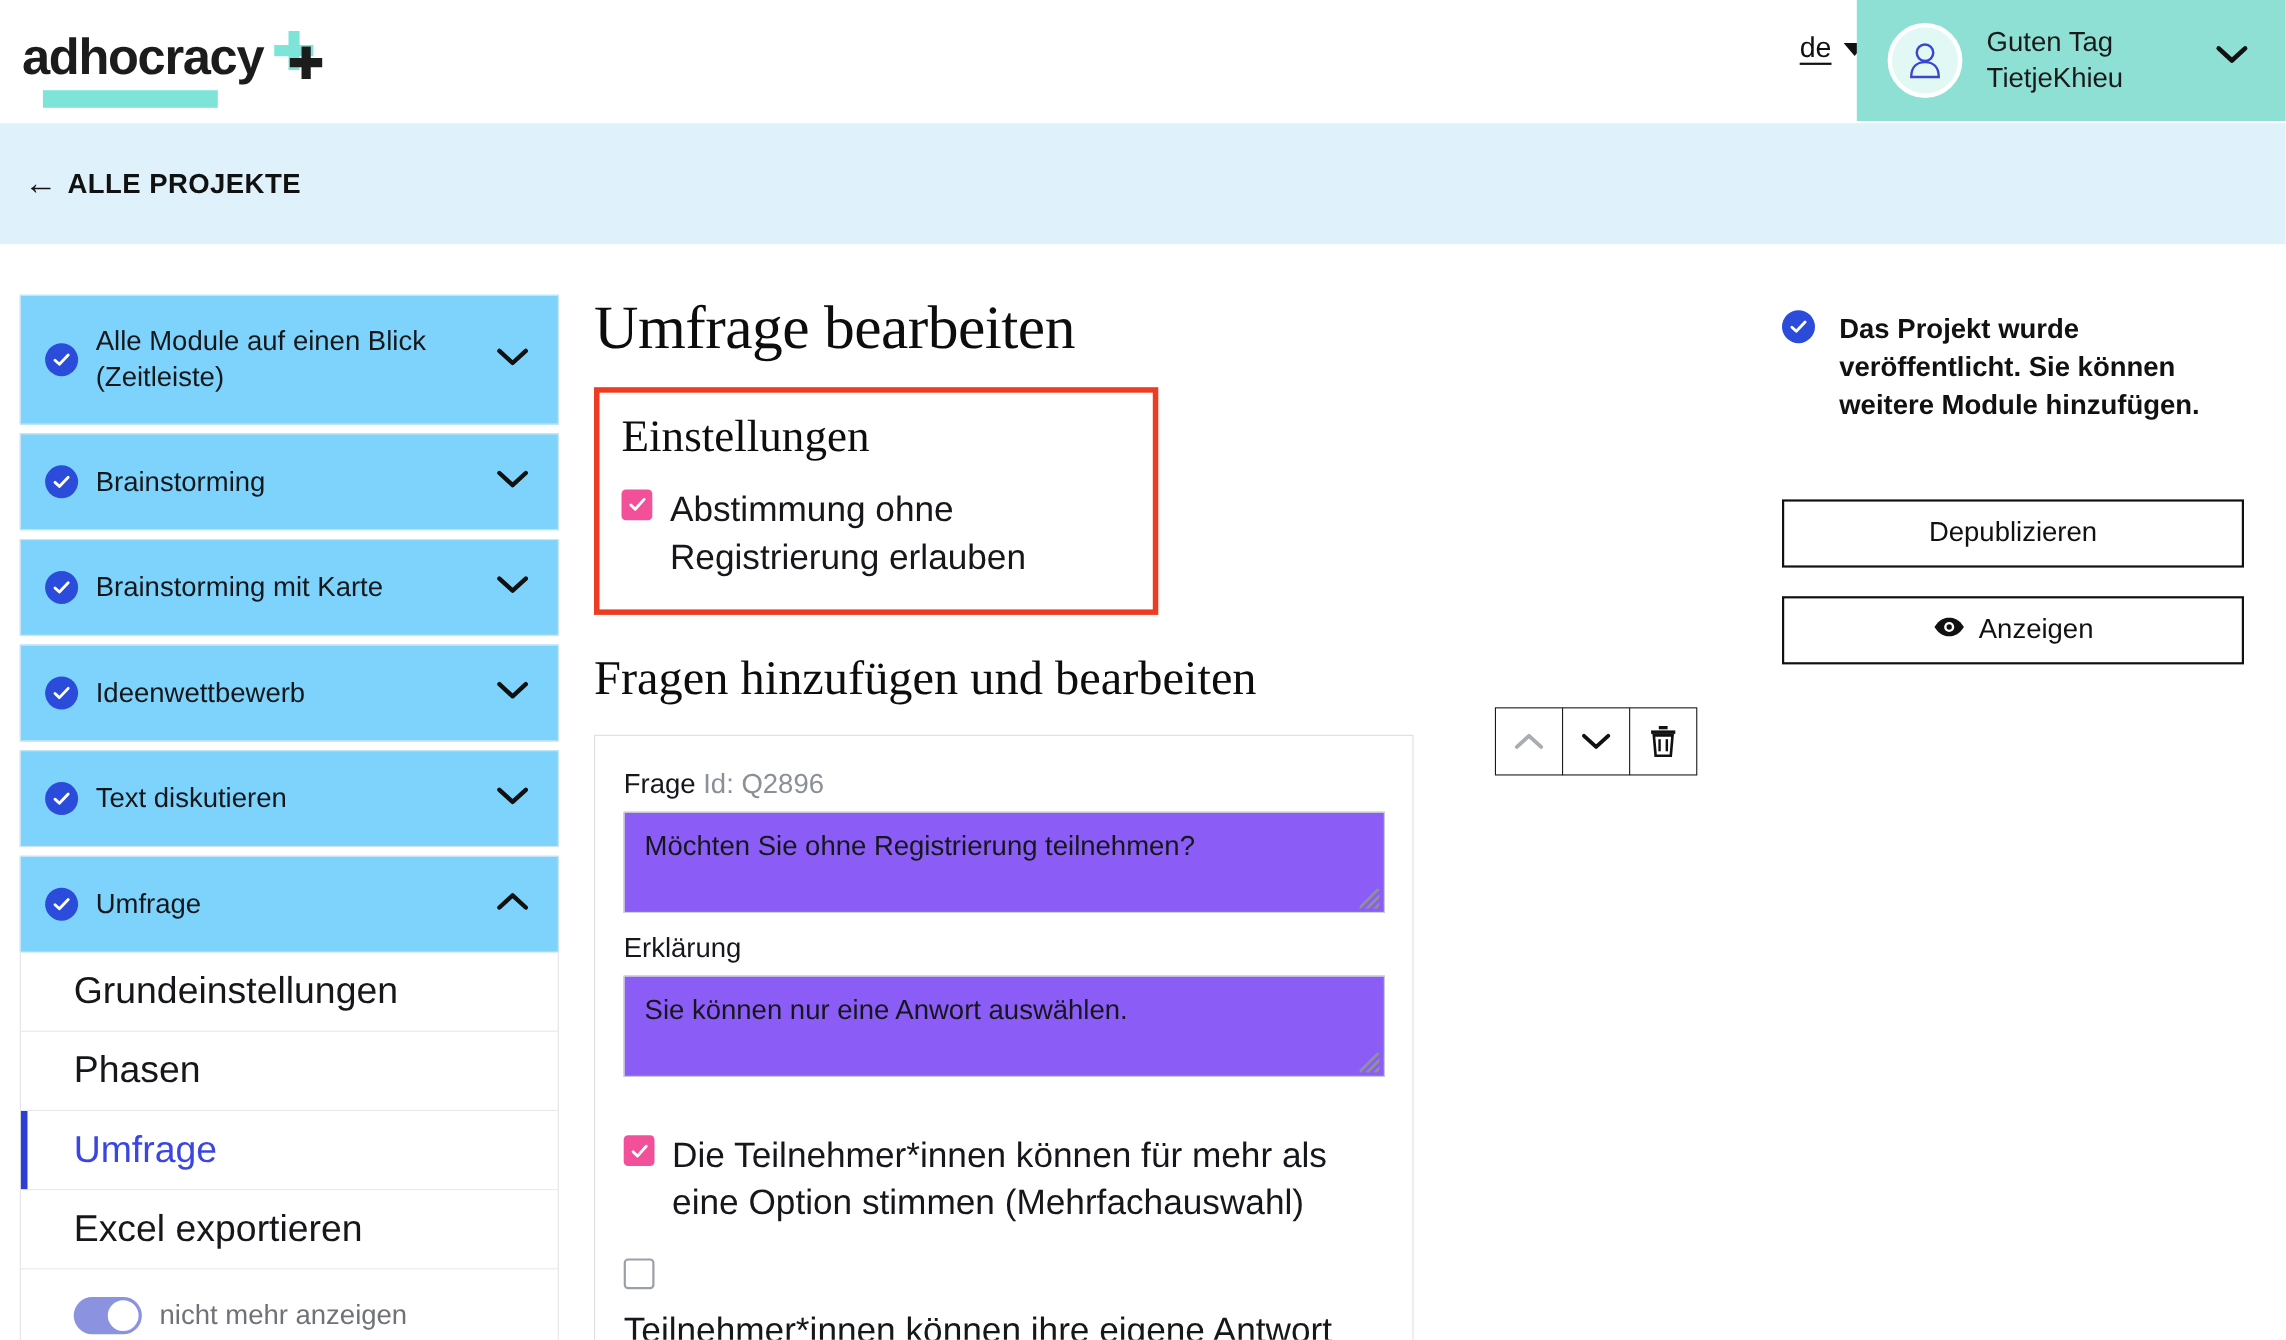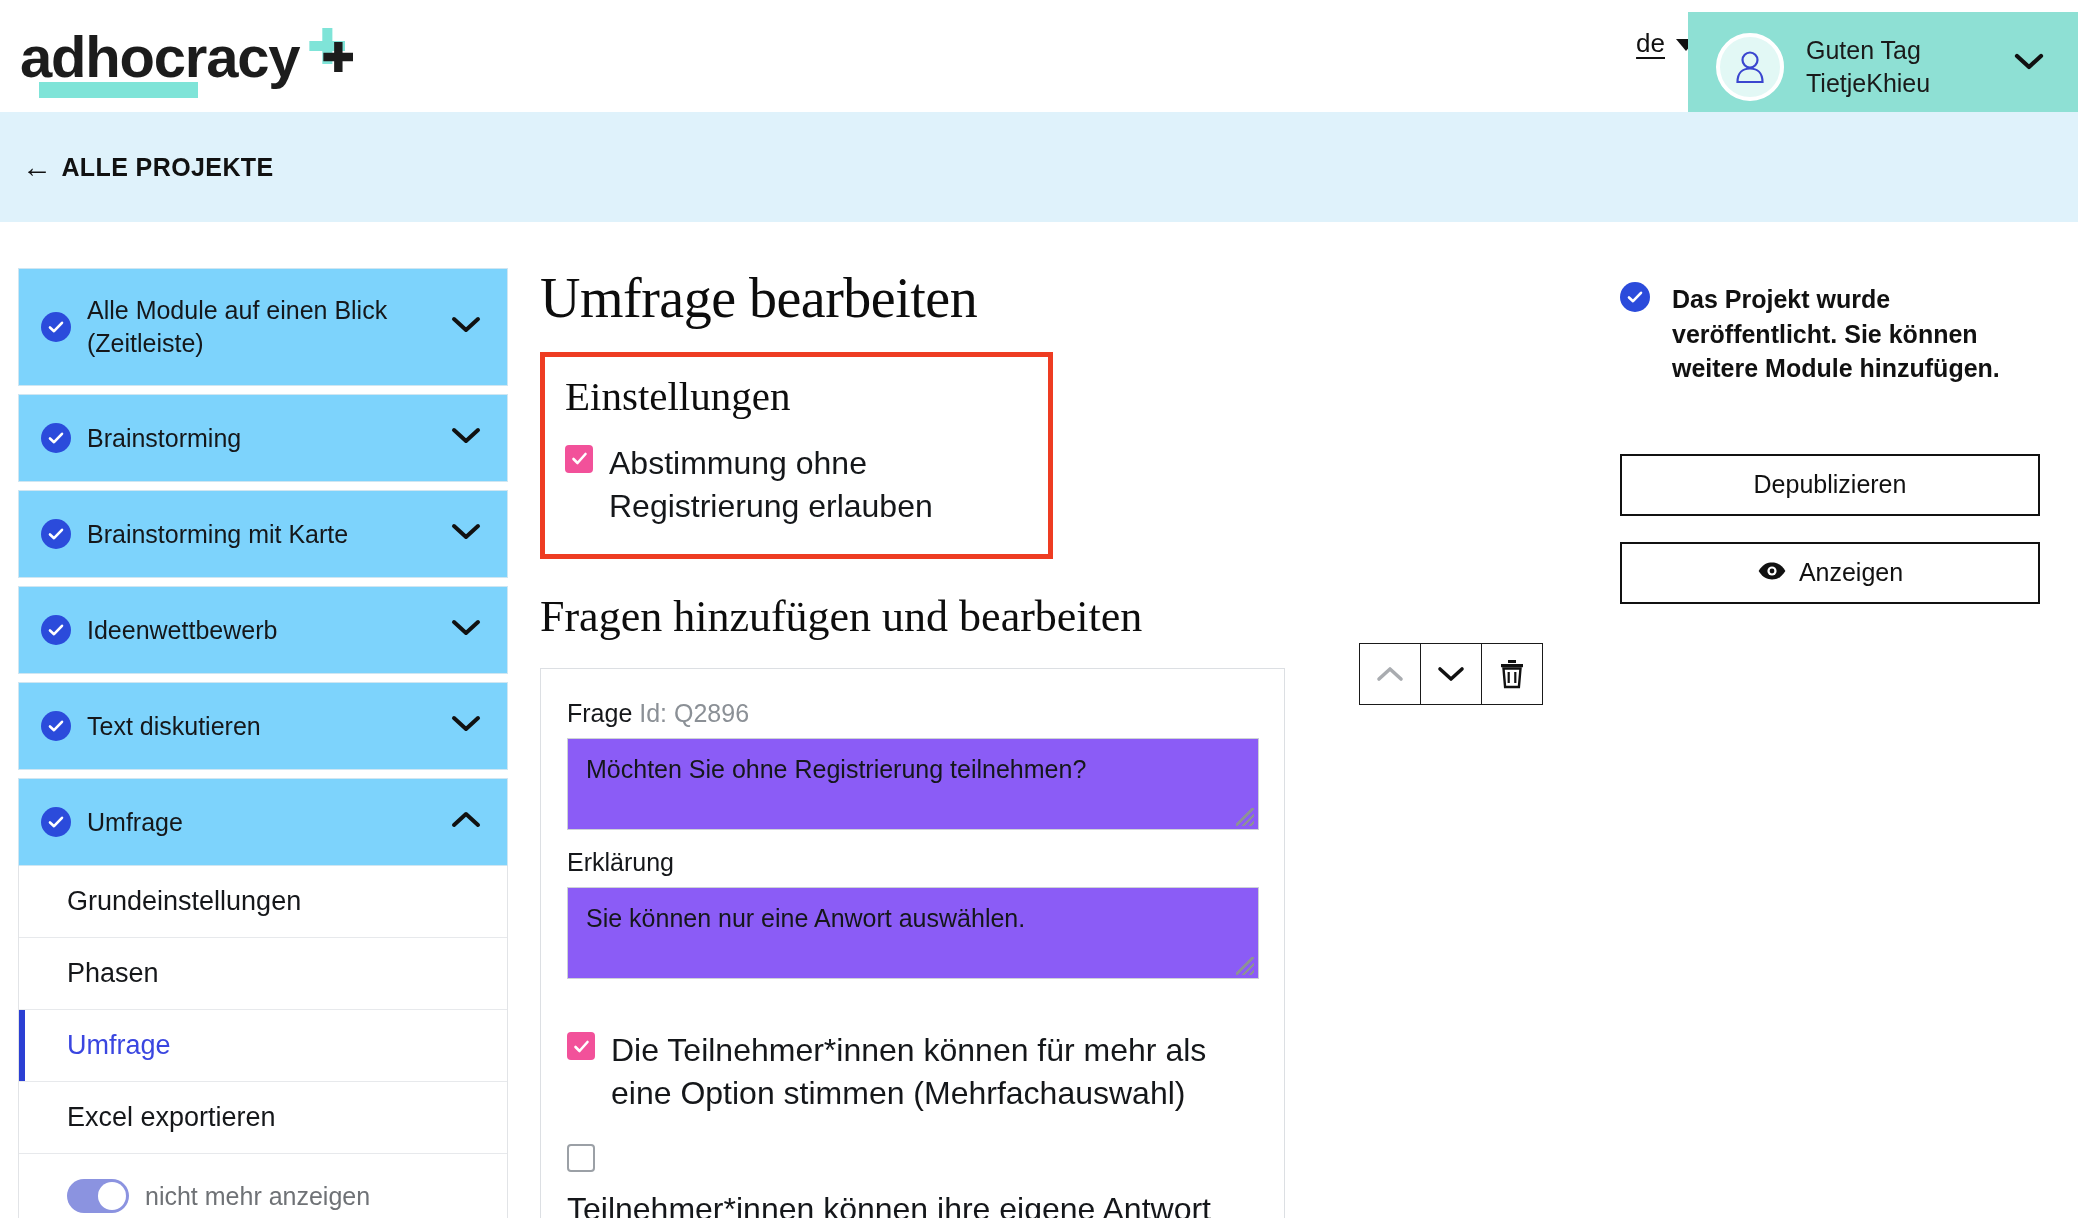--- a/index.html
+++ b/index.html
@@ -13,21 +13,21 @@
 
   
   .topbar {
     position: absolute; left:0; top:0; width:2078px; height:112px;
     background:#ffffff; display:flex; align-items:center;
   }
   .logo-wrap {
     position:absolute; left:20px; top:28px; display:flex; align-items:flex-start;
   }
   .logo-text {
-    position:relative; font-size:58px; font-weight:700; letter-spacing:-1.2px;
+    position:relative; font-size:46px; font-weight:700; letter-spacing:-1.2px;
     color:#1c1c1c; line-height:1; z-index:2;
   }
   .logo-hl {
     position:absolute; left:19px; top:54px; width:159px; height:16px;
     background:#7fe4d8; z-index:1;
   }
   .logo-plus { position:relative; width:60px; height:60px; margin-left:2px; margin-top:-4px; }
   .logo-plus .p1 {
     position:absolute; left:8px; top:4px; width:36px; height:36px; background:#7fe4d8;
     clip-path: polygon(36% 0,64% 0,64% 36%,100% 36%,100% 64%,64% 64%,64% 100%,36% 100%,36% 64%,0 64%,0 36%,36% 36%);
@@ -43,21 +43,21 @@
   }
   .lang-label {
     font-size:26px; color:#111; text-decoration:underline; text-underline-offset:5px;
   }
   .tri-down {
     width:0;height:0;border-left:10px solid transparent;border-right:10px solid transparent;
     border-top:12px solid #111; margin-top:3px;
   }
 
   .userbox {
-    position:absolute; right:0; top:12px; width:390px; height:110px; background:#8ee0d4;
+    position:absolute; right:0; top:0; width:390px; height:110px; background:#8ee0d4;
     display:flex; align-items:center; padding-left:28px; cursor:pointer;
   }
   .avatar {
     width:68px; height:68px; border-radius:50%; background:#e2f8f5; border:4px solid #fff;
     display:flex; align-items:center; justify-content:center; flex:0 0 auto;
   }
   .user-names { margin-left:22px; display:flex; flex-direction:column; gap:4px; }
   .user-names span { font-size:25px; color:#1a1a1a; line-height:1.18; }
   .user-chevron { position:absolute; right:34px; top:40px; }
 
@@ -87,21 +87,21 @@
   .check-circle {
     width:30px;height:30px;border-radius:50%;background:#2b4bdb;
     display:flex;align-items:center;justify-content:center; flex:0 0 auto;
   }
   .check-circle svg { display:block; }
   .chev { flex:0 0 auto; }
 
   .subnav { border:1px solid #e2e4e7; border-top:none; background:#fff; }
   .subnav-item {
     min-height:72px; display:flex; align-items:center; padding-left:48px;
-    font-size:27px; color:#15171a; border-bottom:1px solid #e7e9ec; cursor:pointer;
+    font-size:34px; color:#15171a; border-bottom:1px solid #e7e9ec; cursor:pointer;
     position:relative;
   }
   .subnav-item:last-child { border-bottom:none; }
   .subnav-item.active { color:#3a46e0; }
   .subnav-item.active::before {
     content:""; position:absolute; left:0; top:0; bottom:0; width:6px; background:#2b3fd4;
   }
   .toggle-row {
     min-height:84px; display:flex; align-items:center; padding-left:48px; gap:16px;
   }

